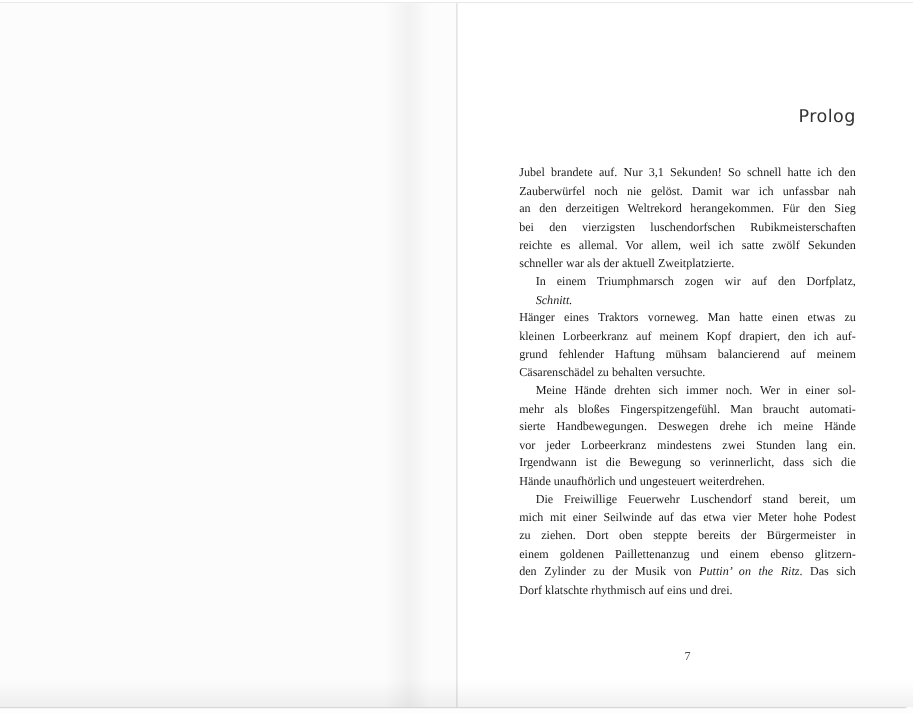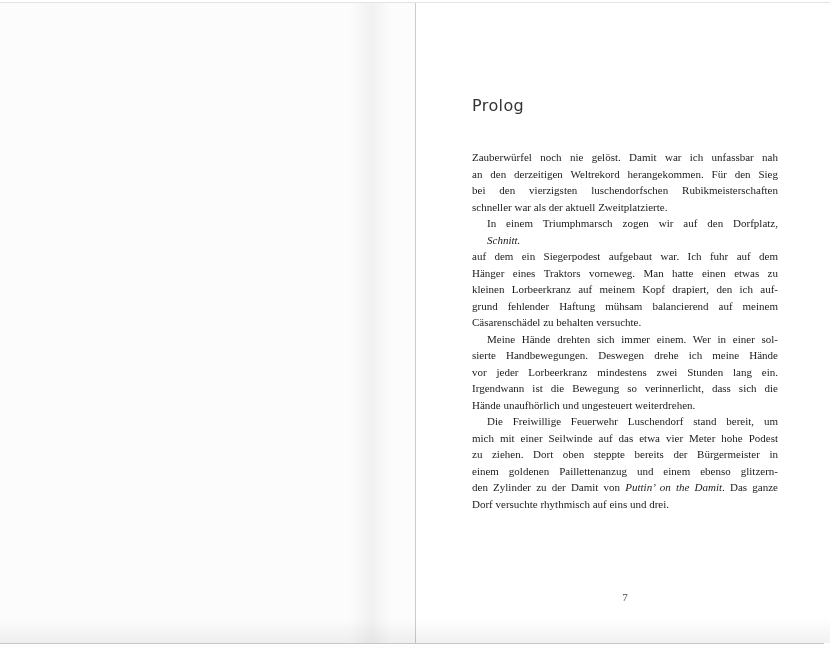--- a/index.html
+++ b/index.html
@@ -57,21 +57,21 @@
     background: #fdfdfd;
   }
   .chapter-title {
     position: absolute; left: 56px; top: 93px;
     width: 306px;
     margin: 0;
     font-family: "DejaVu Sans", sans-serif;
     font-size: 16px; font-weight: 400;
     letter-spacing: 0.4px;
     color: #333333;
-    text-align: left;
+    text-align: right;
     line-height: 1.2;
   }
   .body-text {
     position: absolute; left: 56px; top: 146px;
     width: 306px;
     font-size: 11px;
     line-height: 16.5px;
     color: #1b1b1b;
   }
   .line {
@@ -97,42 +97,44 @@
 
   <div class="page page-left">
     <div class="spine-shadow"></div>
   </div>
 
   <div class="spine"></div>
 
   <div class="page page-right">
     <h1 class="chapter-title">Prolog</h1>
     <div class="body-text" id="body-text">
+        <div class="line"><span>Jubel brandete auf. Nur 3,1 Sekunden! So schnell hatte ich den</span></div>
         <div class="line"><span>Zauberwürfel noch nie gelöst. Damit war ich unfassbar nah</span></div>
         <div class="line"><span>an den derzeitigen Weltrekord herangekommen. Für den Sieg</span></div>
         <div class="line"><span>bei den vierzigsten luschendorfschen Rubikmeisterschaften</span></div>
+        <div class="line"><span>reichte es allemal. Vor allem, weil ich satte zwölf Sekunden</span></div>
         <div class="line last"><span>schneller war als der aktuell Zweitplatzierte.</span></div>
         <div class="line indent"><span>In einem Triumphmarsch zogen wir auf den Dorfplatz,</span></div>
         <div class="line last indent"><i>Schnitt.</i></div>
-        <div class="line"><span>auf dem ein Siegerpodest aufgebaut war. Ich fuhr auf dem</span></div>
         <div class="line"><span>Hänger eines Traktors vorneweg. Man hatte einen etwas zu</span></div>
         <div class="line"><span>kleinen Lorbeerkranz auf meinem Kopf drapiert, den ich auf-</span></div>
         <div class="line"><span>grund fehlender Haftung mühsam balancierend auf meinem</span></div>
         <div class="line last"><span>Cäsarenschädel zu behalten versuchte.</span></div>
-        <div class="line indent"><span>Meine Hände drehten sich immer einem. Wer in einer sol-</span></div>
+        <div class="line indent"><span>Meine Hände drehten sich immer noch. Wer in einer sol-</span></div>
+        <div class="line"><span>mehr als bloßes Fingerspitzengefühl. Man braucht automati-</span></div>
         <div class="line"><span>sierte Handbewegungen. Deswegen drehe ich meine Hände</span></div>
         <div class="line"><span>vor jeder Lorbeerkranz mindestens zwei Stunden lang ein.</span></div>
         <div class="line"><span>Irgendwann ist die Bewegung so verinnerlicht, dass sich die</span></div>
         <div class="line last"><span>Hände unaufhörlich und ungesteuert weiterdrehen.</span></div>
         <div class="line indent"><span>Die Freiwillige Feuerwehr Luschendorf stand bereit, um</span></div>
         <div class="line"><span>mich mit einer Seilwinde auf das etwa vier Meter hohe Podest</span></div>
         <div class="line"><span>zu ziehen. Dort oben steppte bereits der Bürgermeister in</span></div>
         <div class="line"><span>einem goldenen Paillettenanzug und einem ebenso glitzern-</span></div>
-        <div class="line"><span>den Zylinder zu der Damit von </span><i>Puttin’ on the Damit</i><span>. Das ganze</span></div>
-        <div class="line last"><span>Dorf versuchte rhythmisch auf eins und drei.</span></div>
+        <div class="line"><span>den Zylinder zu der Musik von </span><i>Puttin’ on the Ritz</i><span>. Das sich</span></div>
+        <div class="line last"><span>Dorf klatschte rhythmisch auf eins und drei.</span></div>
       </div>
     <div class="page-number">7</div>
   </div>
 
   <div class="bottom-shade"></div>
   <div class="bottom-edge-line"></div>
   <div class="below-book"></div>
 </div>
 
 </body></html>

